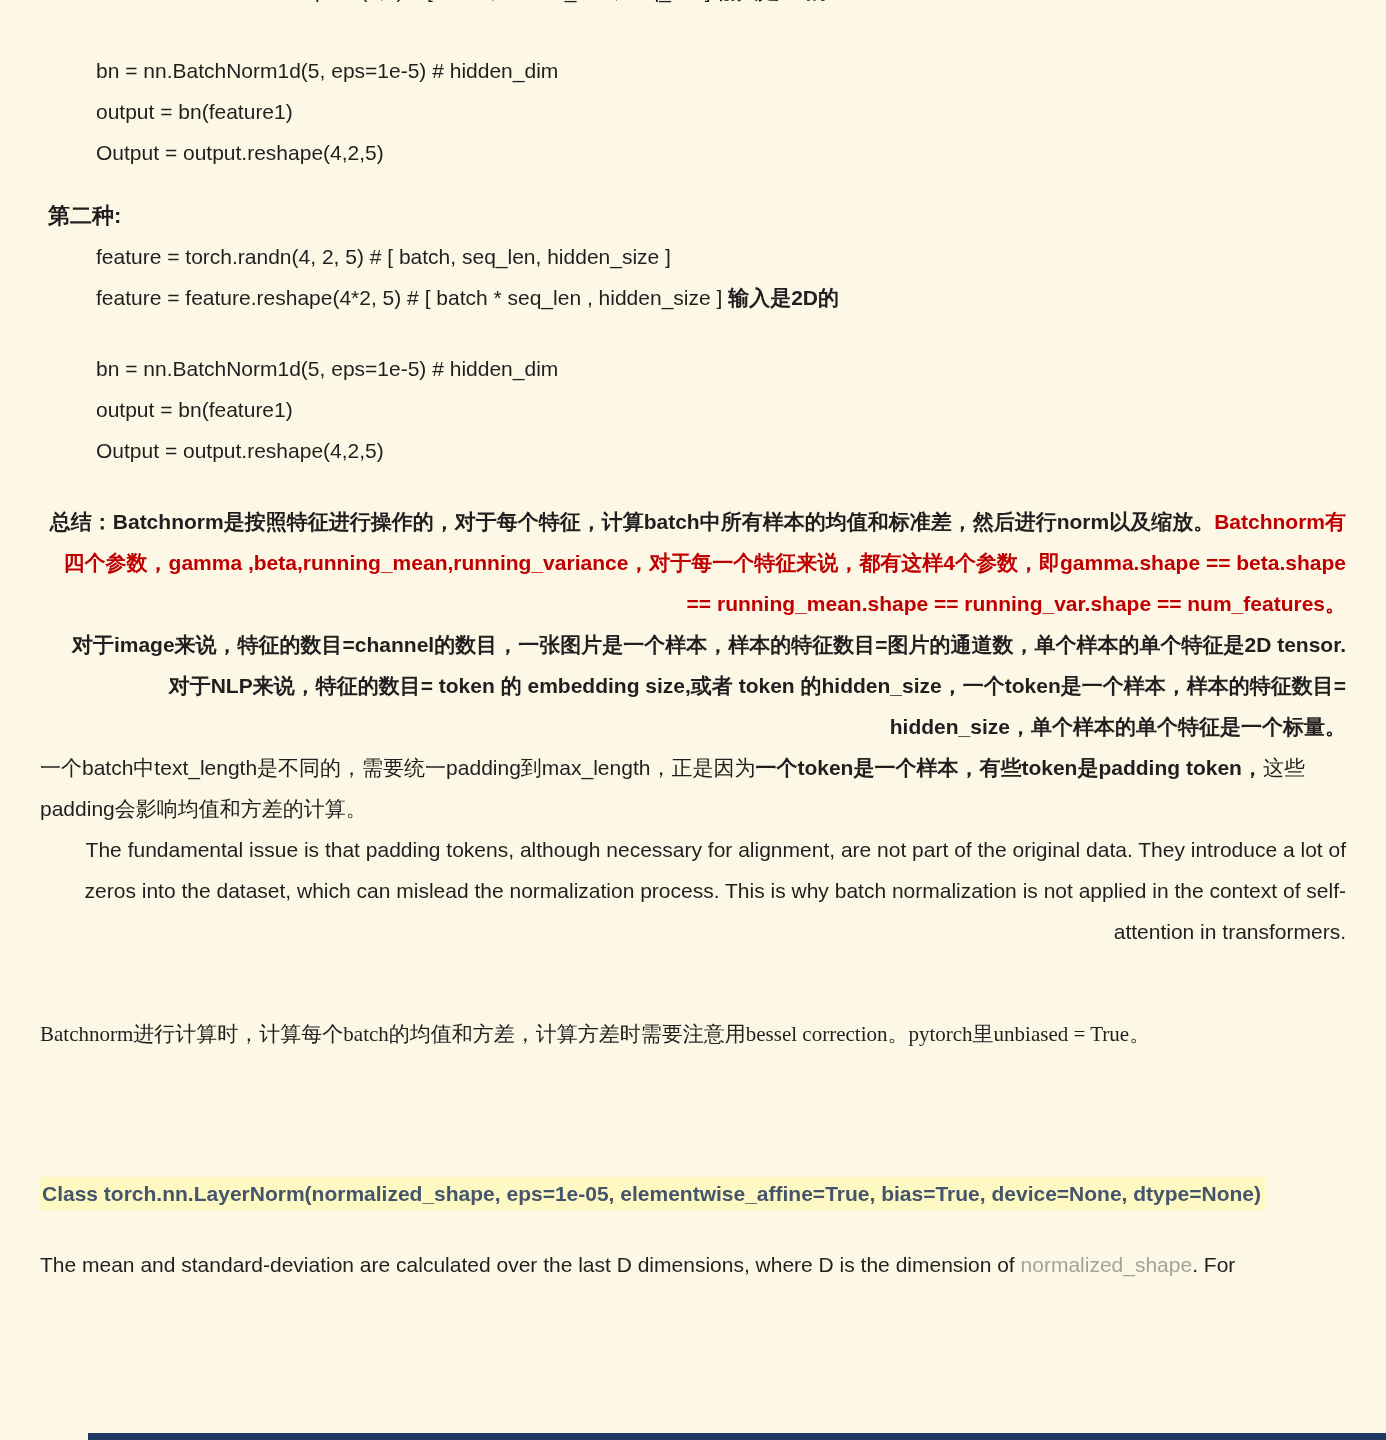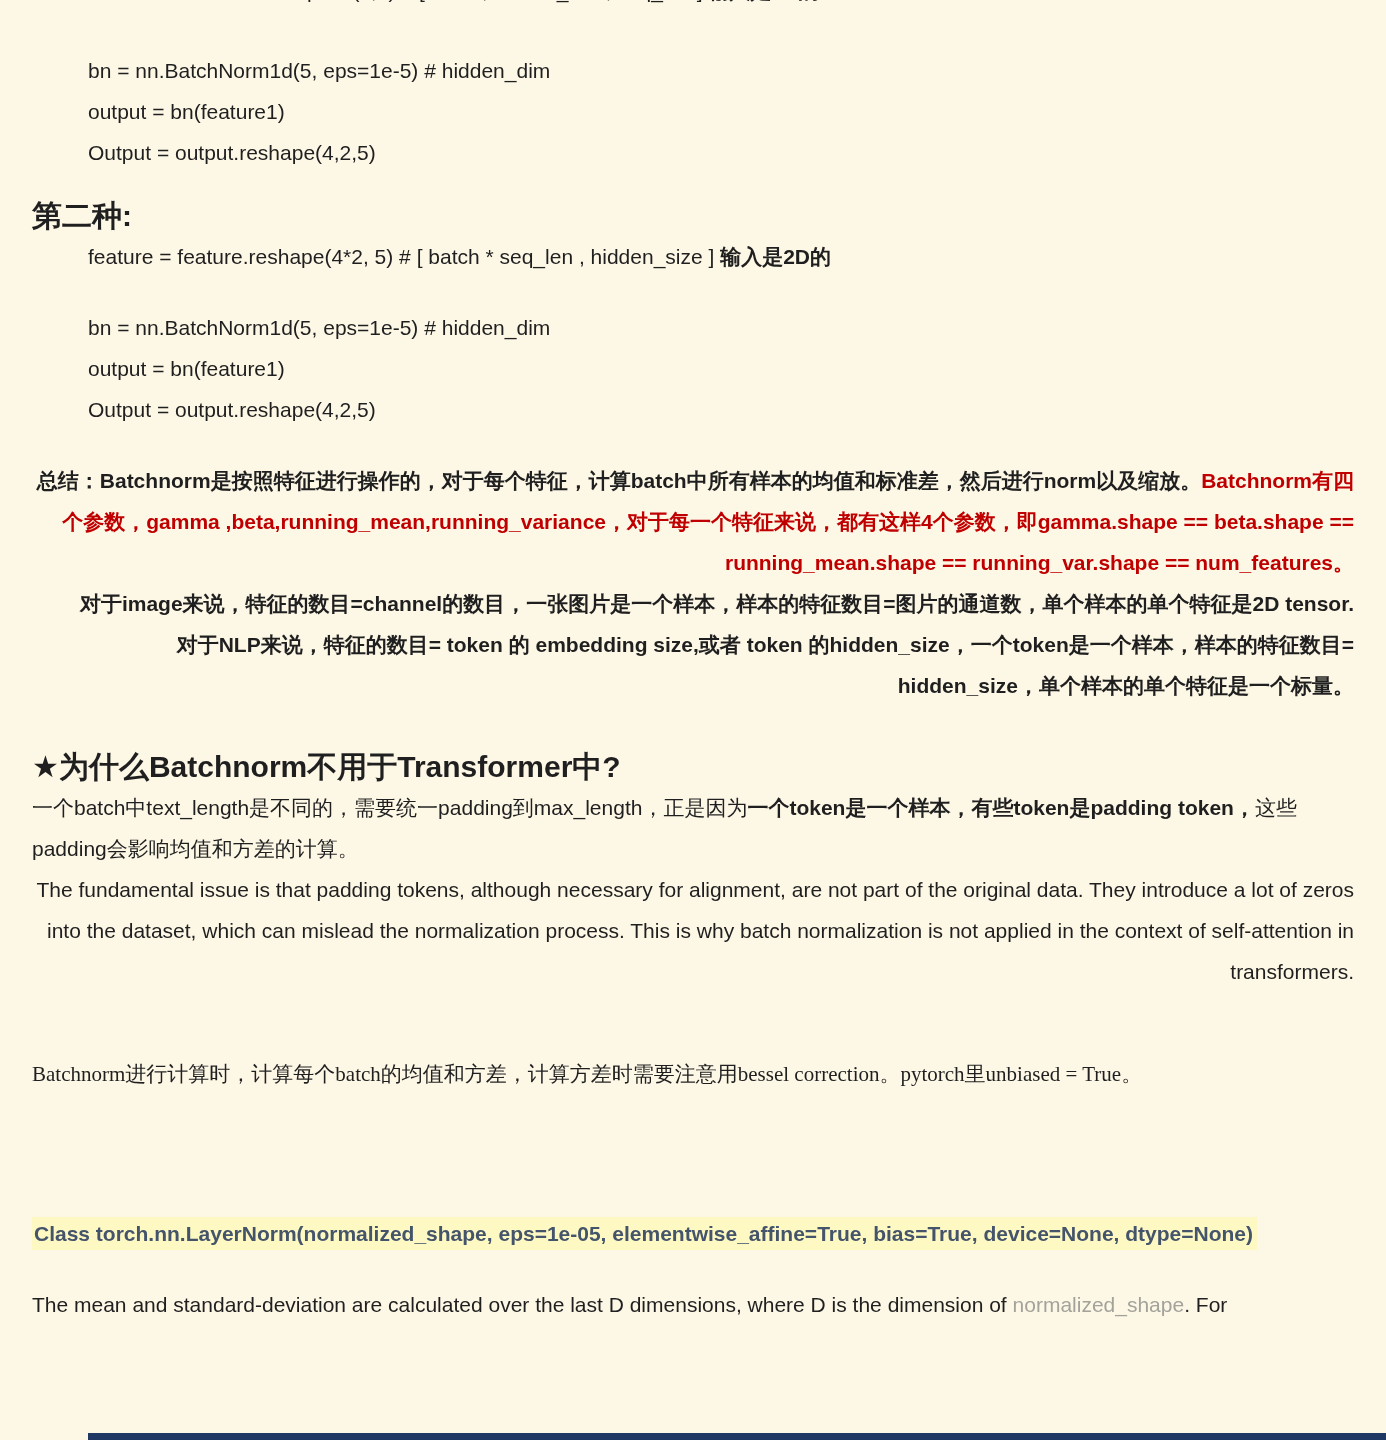--- a/index.html
+++ b/index.html
@@ -5,34 +5,34 @@
   html, body { margin: 0; padding: 0; }
   body {
     background: #fdf7e6;
     font-family: "Liberation Sans", "DejaVu Sans", sans-serif;
   }
   .page {
     position: relative;
     width: 1386px;
     height: 1440px;
     box-sizing: border-box;
-    padding: 0 32px;
+    padding: 0 40px;
     overflow: hidden;
     font-size: 21px;
     line-height: 41px;
     color: #1f1f1f;
     background: #fdf7e6;
   }
   .indent { padding-left: 56px; }
   .cut-top { height: 12px; overflow: hidden; }
   .cut-top .cut-inner { display: block; margin-top: -30px; white-space: nowrap; }
   .cut-top .cut-inner .seg-bold { font-weight: 700; }
   .code-block-1 { margin-top: 38px; }
   .section-second { margin-top: 22px; }
-  .heading { font-weight: 700; font-size: 30px; }
+  .heading { font-weight: 700; font-size: 22px; margin-left: 8px; }
   .code-block-2 { margin-top: 30px; }
   .summary-para { margin-top: 30px; font-weight: 700; text-align: right; }
   .transformer-heading { margin-top: 40px; }
   .transformer-para { margin-top: 0; }
   .english-para { margin-top: 0; text-align: right; }
   .bessel-para { margin-top: 62px; font-family: Liberation Serif, serif; }
   .signature-line { margin-top: 118px; line-height: 41px; }
   .signature-highlight {
     background: #fef9c3;
     color: #44546a;
@@ -62,32 +62,32 @@
   </div>
 
   <div class="code-block-1 indent">
       <div class="code-line">bn = nn.BatchNorm1d(5, eps=1e-5)  # hidden_dim</div>
       <div class="code-line">output = bn(feature1)</div>
       <div class="code-line">Output = output.reshape(4,2,5)</div>
     </div>
 
   <div class="section-second">
     <div class="heading">第二种:</div>
+    <div class="indent">feature = torch.randn(4, 2, 5)  # [ batch, seq_len, hidden_size ]</div>
     <div class="indent"><span>feature = feature.reshape(4*2, 5)  # [ batch * seq_len , hidden_size ]  </span><span class="seg-bold">输入是2D的</span></div>
   </div>
 
   <div class="code-block-2 indent">
       <div class="code-line">bn = nn.BatchNorm1d(5, eps=1e-5)  # hidden_dim</div>
       <div class="code-line">output = bn(feature1)</div>
       <div class="code-line">Output = output.reshape(4,2,5)</div>
     </div>
 
   <div class="summary-para"><span class="seg-bold">总结：Batchnorm是按照特征进行操作的，对于每个特征，计算batch中所有样本的均值和标准差，然后进行norm以及缩放。</span><span class="seg-bold-red">Batchnorm有四个参数，gamma ,beta,running_mean,running_variance，对于每一个特征来说，都有这样4个参数，即gamma.shape == beta.shape == running_mean.shape == running_var.shape == num_features。</span><br><span class="seg-bold">对于image来说，特征的数目=channel的数目，一张图片是一个样本，样本的特征数目=图片的通道数，单个样本的单个特征是2D tensor.</span><br><span class="seg-bold">对于NLP来说，特征的数目= token 的 embedding size,或者 token 的hidden_size，一个token是一个样本，样本的特征数目= hidden_size，单个样本的单个特征是一个标量。</span></div>
 
-  <div class="heading transformer-heading">★为什么Batchnorm不用于Transformer中?</div>
 
   <div class="transformer-para"><span>一个batch中text_length是不同的，需要统一padding到max_length，正是因为</span><span class="seg-bold">一个token是一个样本，有些token是padding token，</span><span>这些padding会影响均值和方差的计算。</span></div>
 
   <div class="english-para">The fundamental issue is that padding tokens, although necessary for alignment, are not part of the original data. They introduce a lot of zeros into the dataset, which can mislead the normalization process. This is why batch normalization is not applied in the context of self-attention in transformers.</div>
 
   <div class="bessel-para">Batchnorm进行计算时，计算每个batch的均值和方差，计算方差时需要注意用bessel correction。pytorch里unbiased = True。</div>
 
   <div class="signature-line">
     <span class="signature-highlight">Class torch.nn.LayerNorm(normalized_shape, eps=1e-05, elementwise_affine=True, bias=True, device=None, dtype=None)</span>
   </div>

